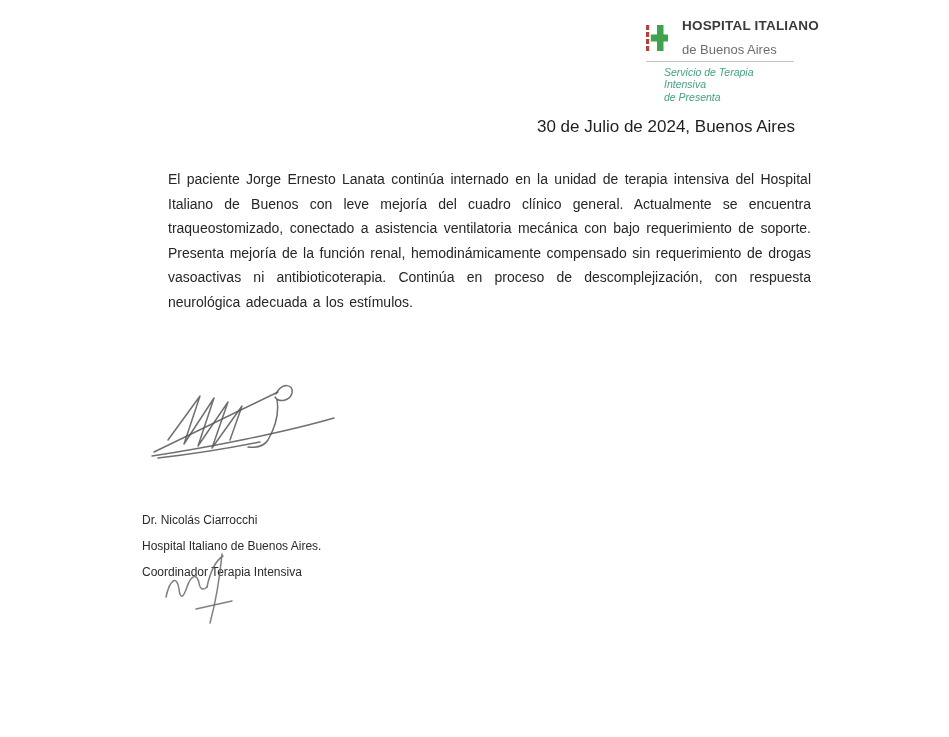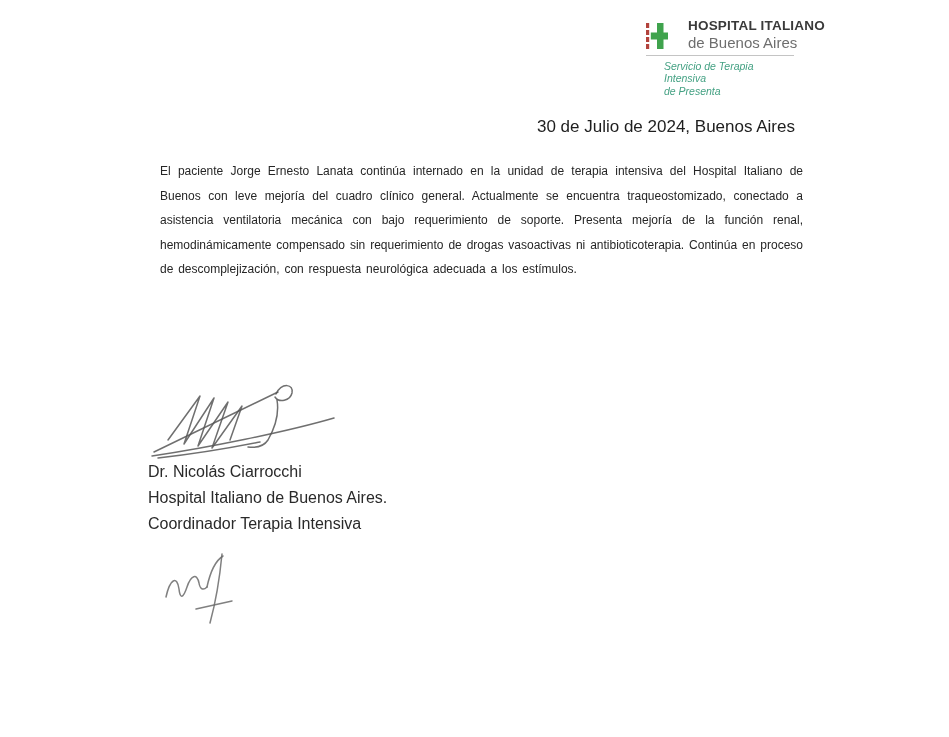--- a/index.html
+++ b/index.html
@@ -19,36 +19,36 @@
 
   
   .logo-block {
     position: absolute;
     left: 646px;
     top: 19px;
     width: 152px;
   }
   .logo-row {
     display: flex;
-    align-items: flex-end;
-    gap: 20px;
+    align-items: center;
+    gap: 14px;
   }
   .cross-icon { flex: 0 0 auto; margin-top: 1px; }
   .logo-text { line-height: 1; }
   .logo-name {
     font-size: 13.5px;
     font-weight: bold;
     letter-spacing: 0.2px;
     color: #3a3a3a;
     white-space: nowrap;
   }
   .logo-sub {
-    font-size: 15px;
+    font-size: 13px;
     color: #6e6e6e;
-    margin-top: 2px;
+    margin-top: 10px;
   }
   .logo-divider {
     margin-top: 5px;
     border-top: 1px solid #c4c4c4;
     width: 148px;
   }
   .service {
     margin-top: 4px;
     margin-left: 18px;
     font-style: italic;
@@ -65,23 +65,23 @@
     width: 643px;
     text-align: right;
     font-size: 17px;
     color: #1e1e1e;
   }
   .letter-body {
     position: absolute;
     left: 152px;
     top: 151px;
     width: 643px;
-    margin: 8px;
+    margin: 16px;
     text-align: justify;
-    font-size: 12px;
+    font-size: 14px;
     line-height: 24.6px;
     color: #262626;
     word-spacing: 1.5px;
   }
 
   
   .sig { position: absolute; }
   .sig path {
     fill: none;
     stroke: #565656;
@@ -89,23 +89,24 @@
     stroke-linecap: round;
     stroke-linejoin: round;
     opacity: 0.85;
   }
   .sig-1 { left: 146px; top: 376px; }
   .sig-2 { left: 156px; top: 549px; }
   .sig-2 path { stroke: #6a6a6a; }
 
   .sig-block {
     position: absolute;
-    left: 148px;
-    font-size: 16px;
+    left: 142px;
+    font-size: 12px;
     color: #2a2a2a;
+    margin-top: 48px;
   }
   .sig-block > div { line-height: 26px; }
   .sig-block-1 { top: 459px; }
   .sig-block-2 { top: 631px; }
   .sig-block-2 > div { line-height: 24.5px; }
 </style>
 </head>
 <body>
 
 <div class="page">

